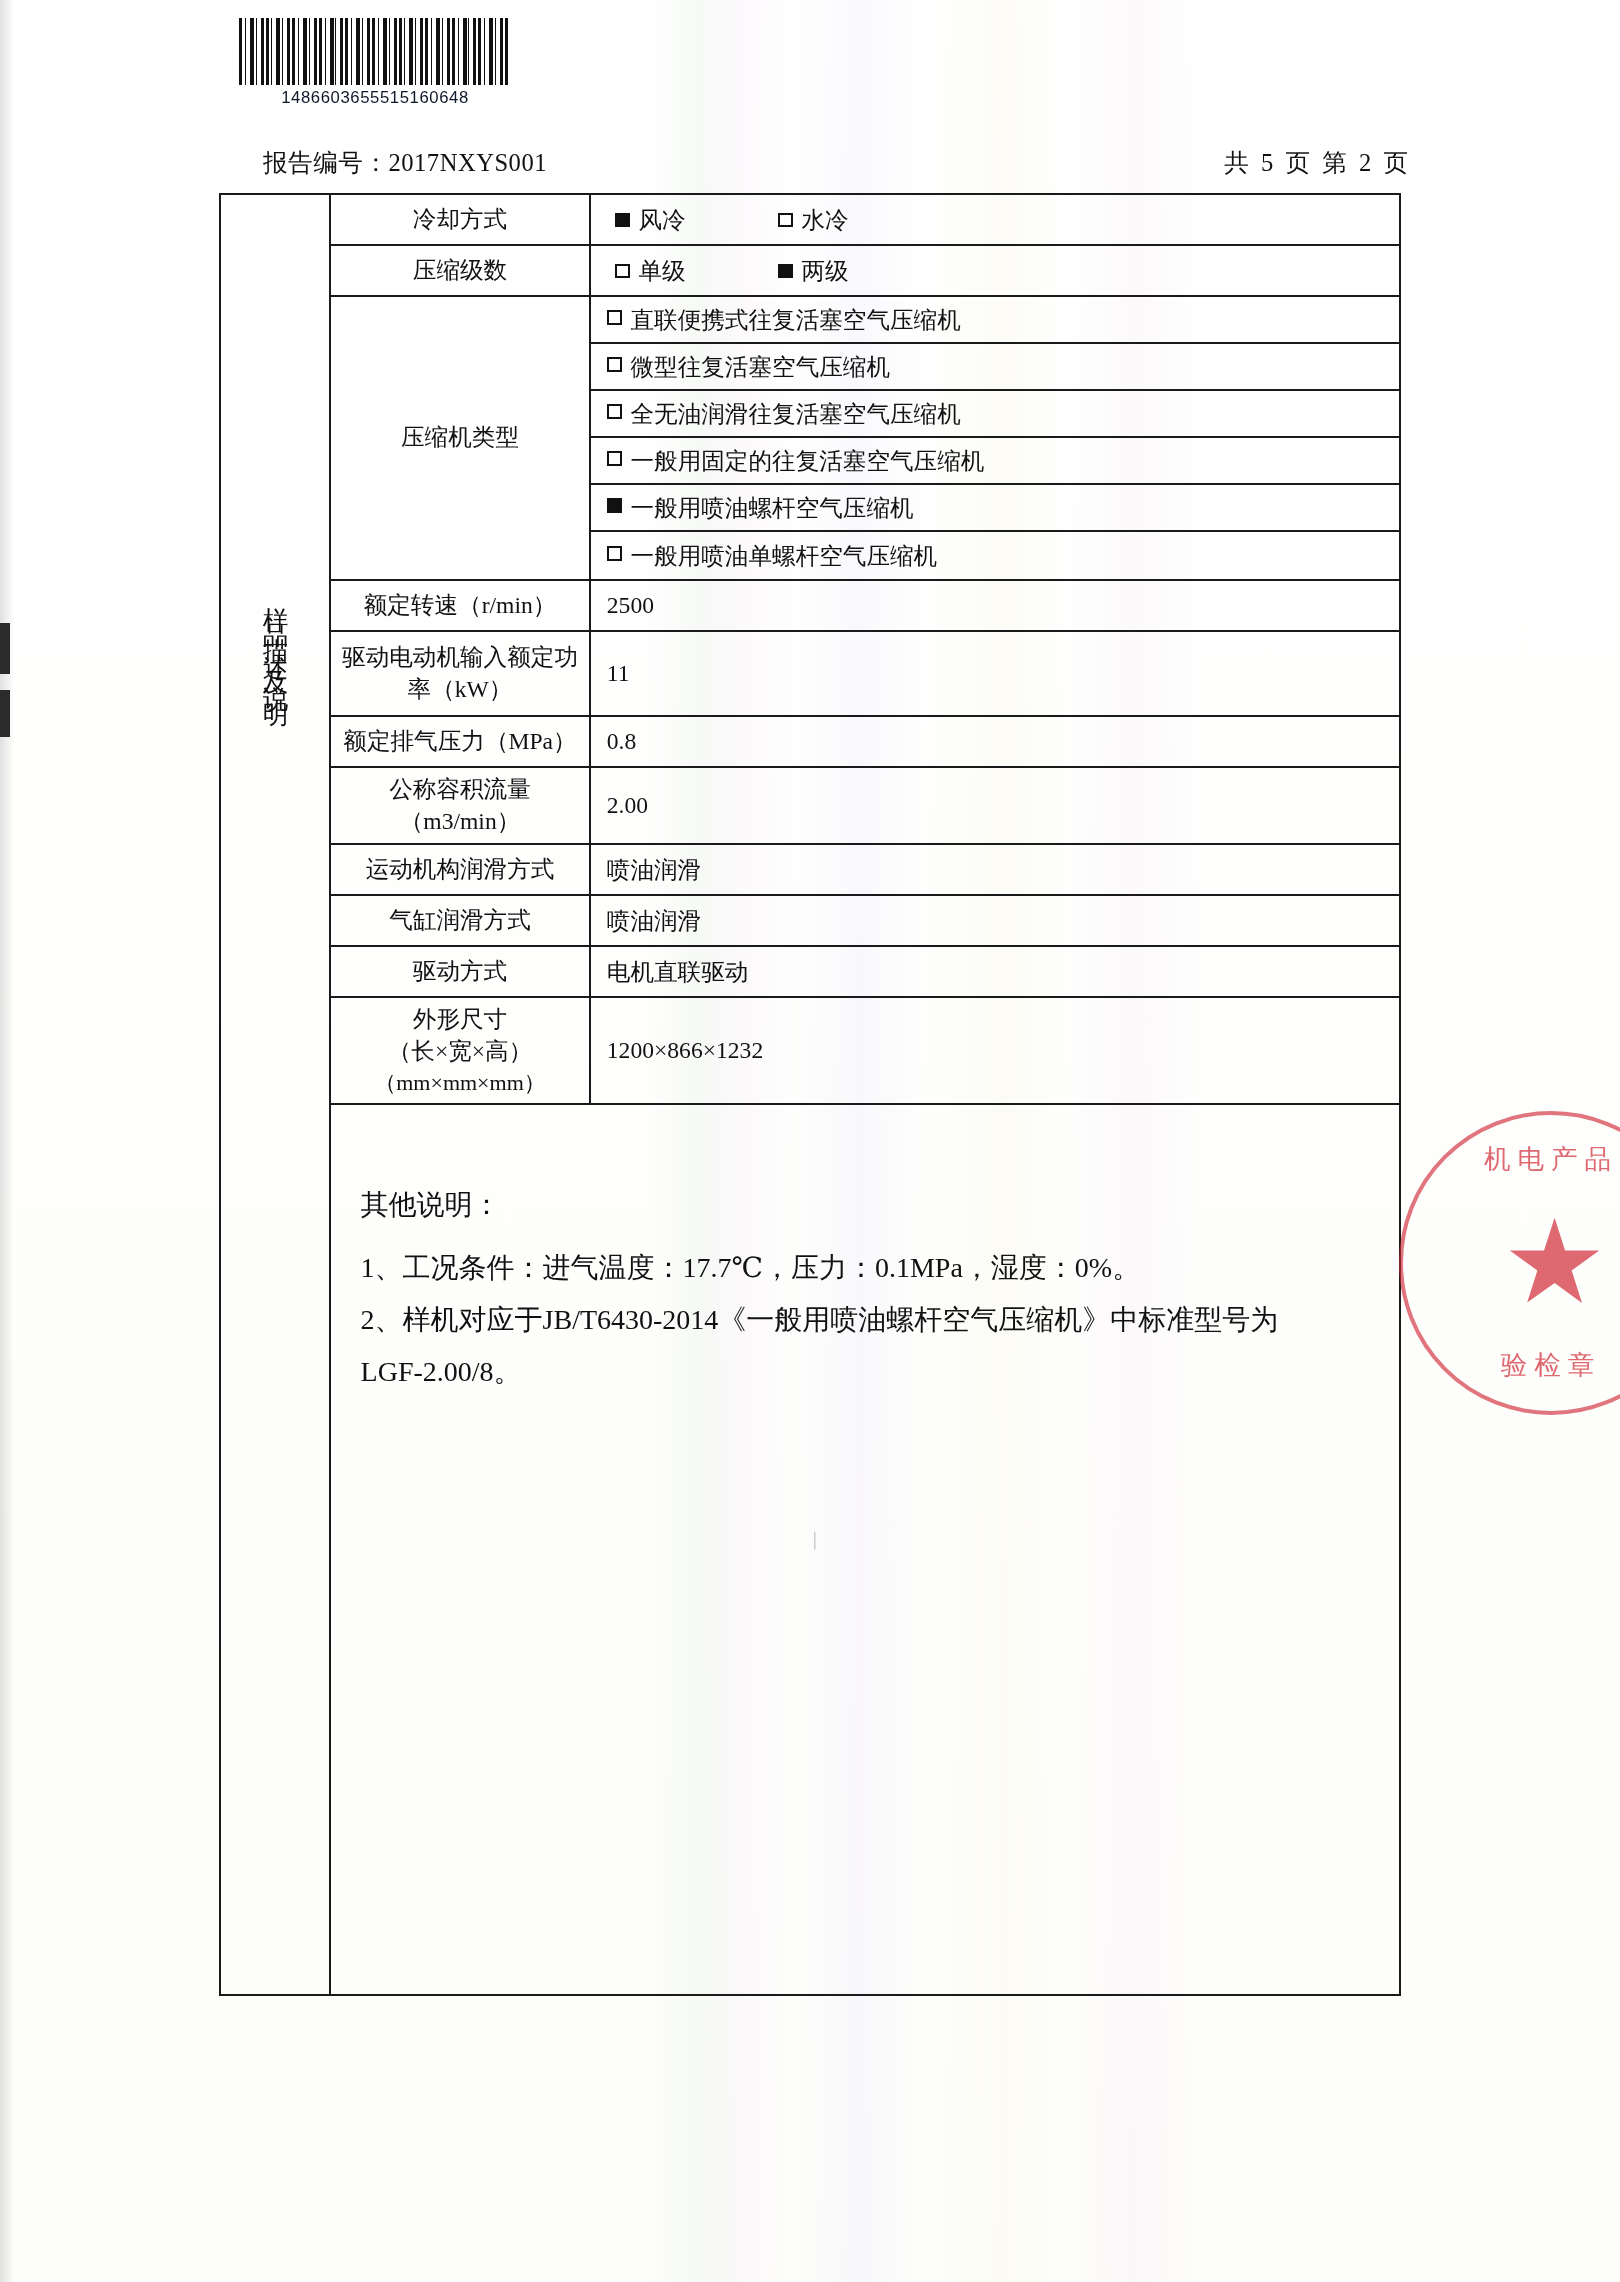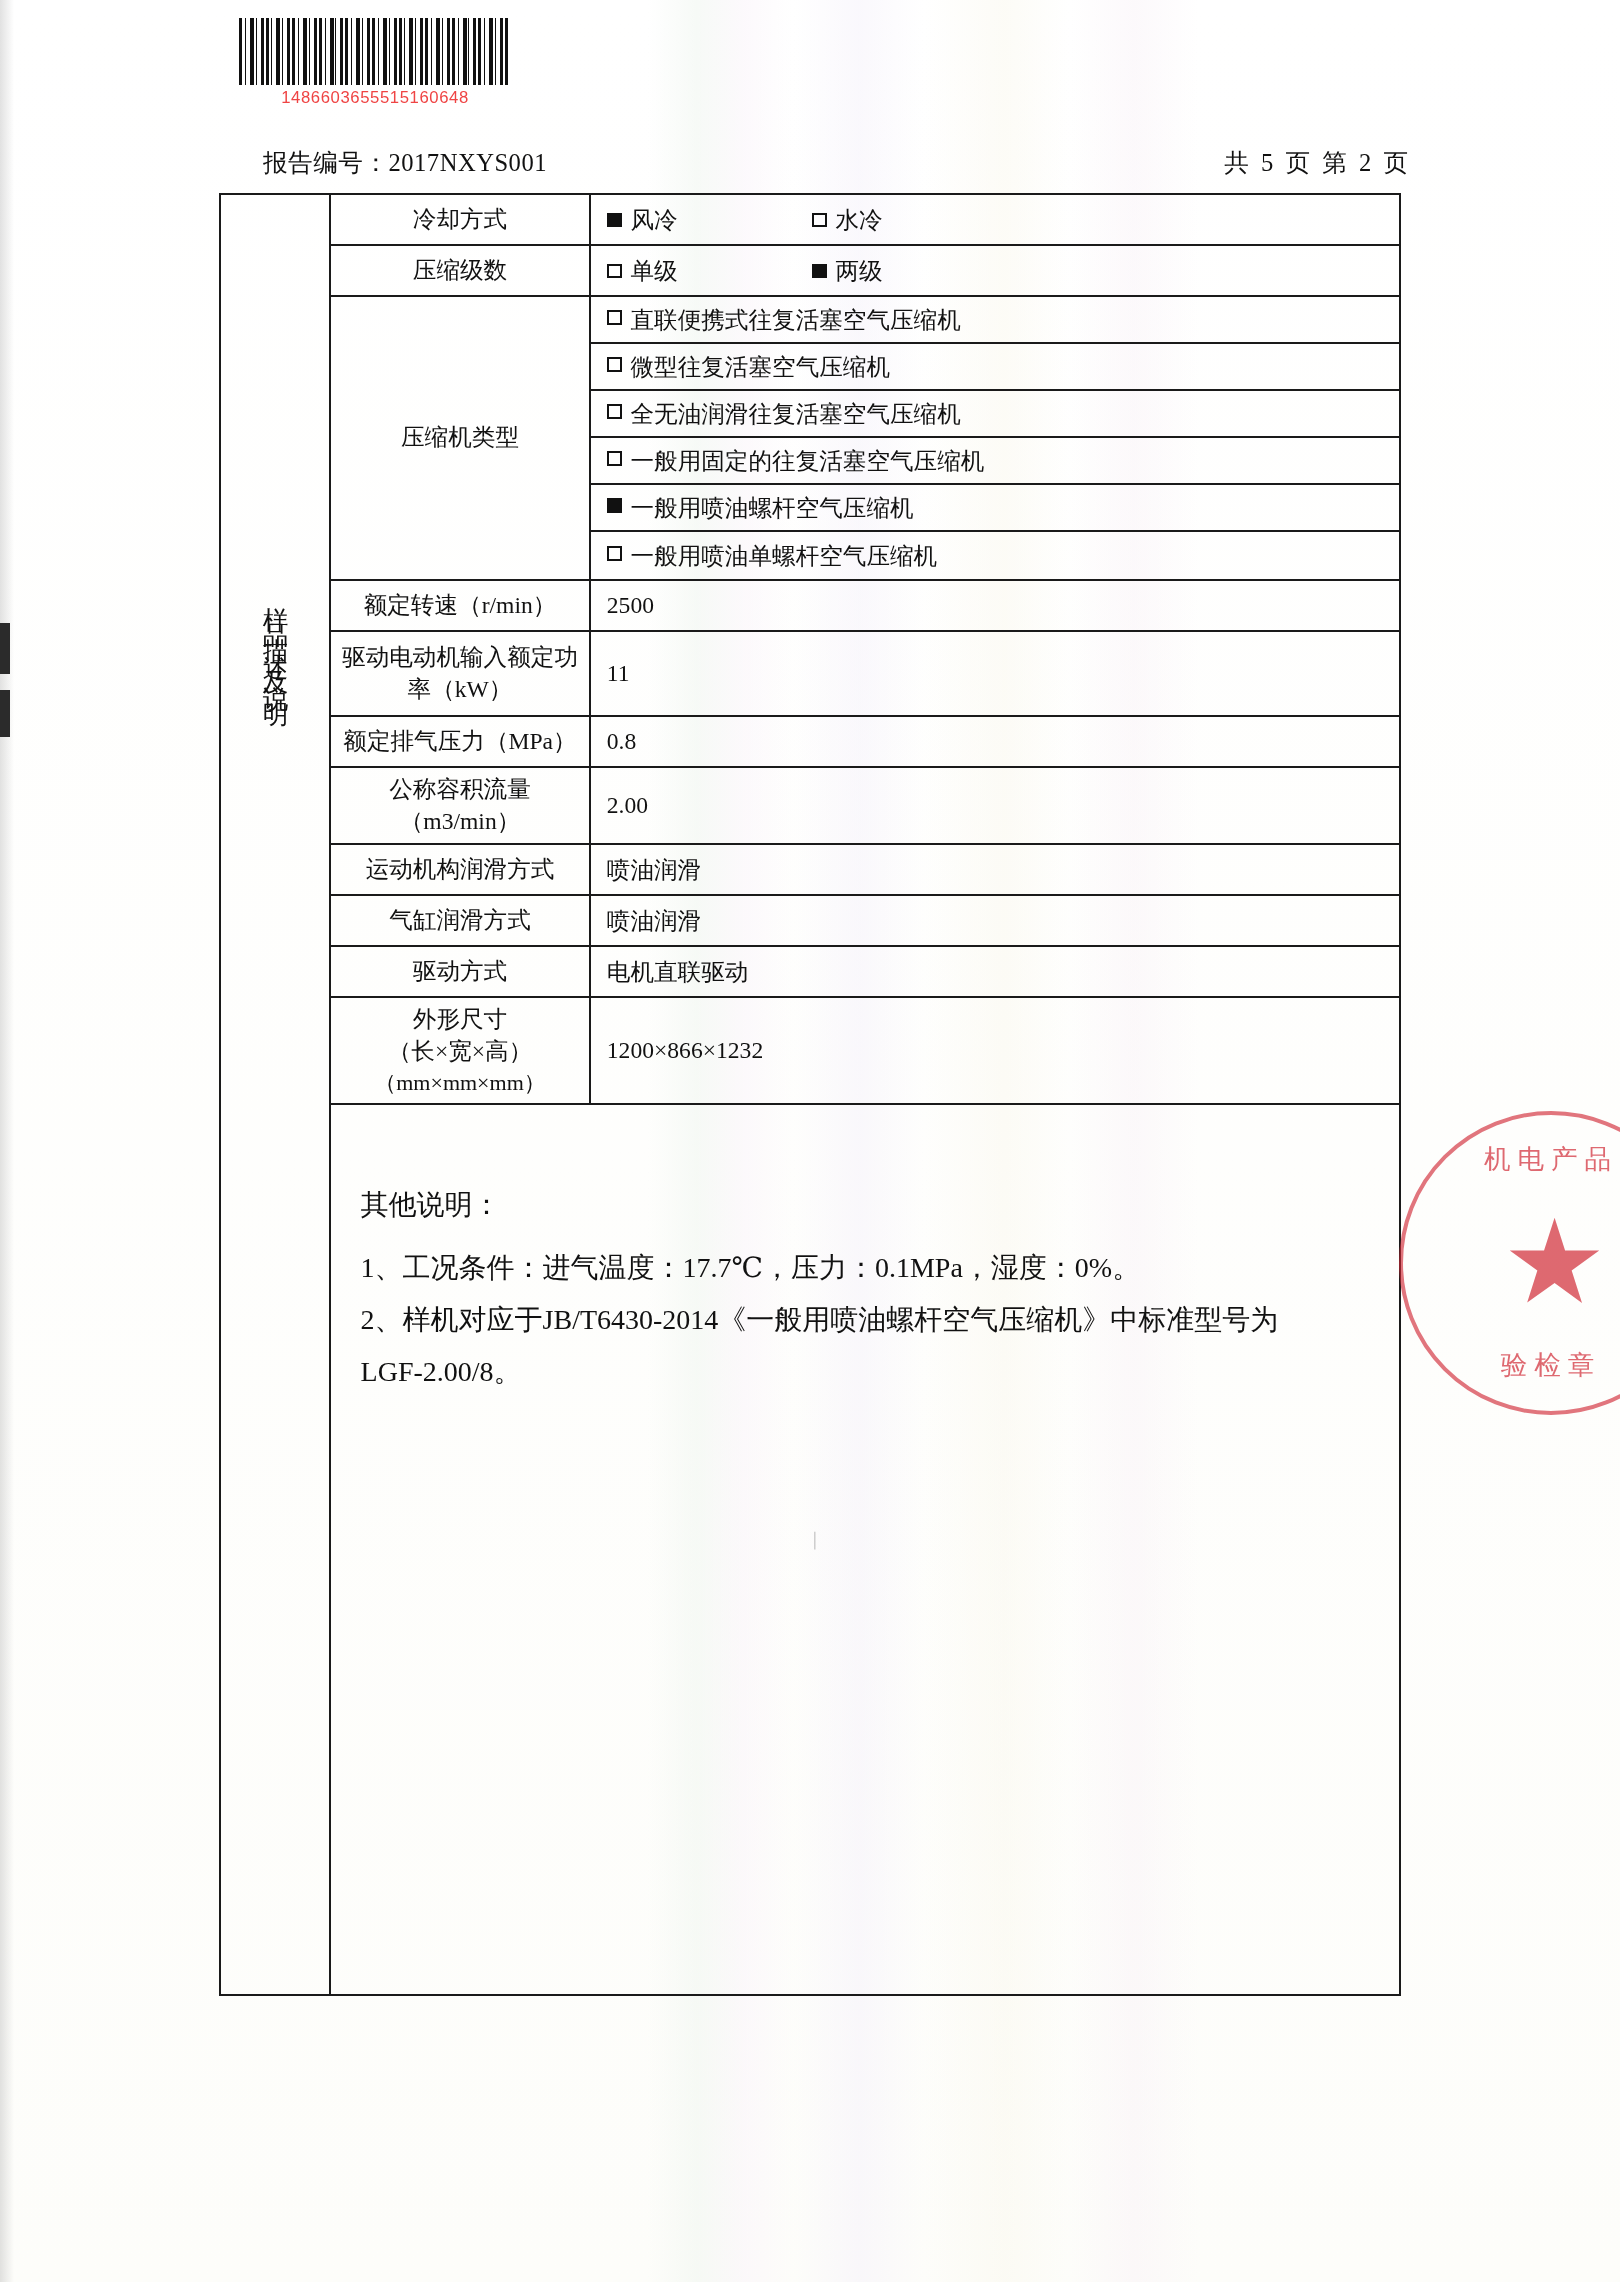--- a/index.html
+++ b/index.html
@@ -69,21 +69,21 @@
       #111 5.9px, #111 6.9px, #fff 6.9px, #fff 10.8px,
       #111 10.8px, #111 14.8px, #fff 14.8px, #fff 16.7px,
       #111 16.7px, #111 17.7px, #fff 17.7px, #fff 21.7px,
       #111 21.7px, #111 24.6px, #fff 24.6px, #fff 26.6px);
   }
   .barcode-number {
     font-family: "Liberation Sans", sans-serif;
     font-size: 16.7px;
     letter-spacing: 0.6px;
     margin-top: 3px;
-    color: #ef4444;
+    color: #0f172a;
   }
 
   
   .report-header {
     position: absolute;
     left: 219px;
     top: 146px;
     width: 1192px;
     display: flex;
     justify-content: space-between;
@@ -187,21 +187,21 @@
     top: -2px;
   }
   .box.checked { background: #111; }
 
   .inline-opts {
     display: flex;
     align-items: center;
     font-size: 23.6px;
     width: 100%;
   }
-  .inline-opts .opt-a { width: 205px; }
+  .inline-opts .opt-a { width: 163px; margin-left: 8px; }
 
   .dim-label {
     flex-direction: column;
     justify-content: center;
     line-height: 1.34;
   }
   .dim-label .sm { font-size: 22px; }
 
   .notes-row {
     flex: 1;

